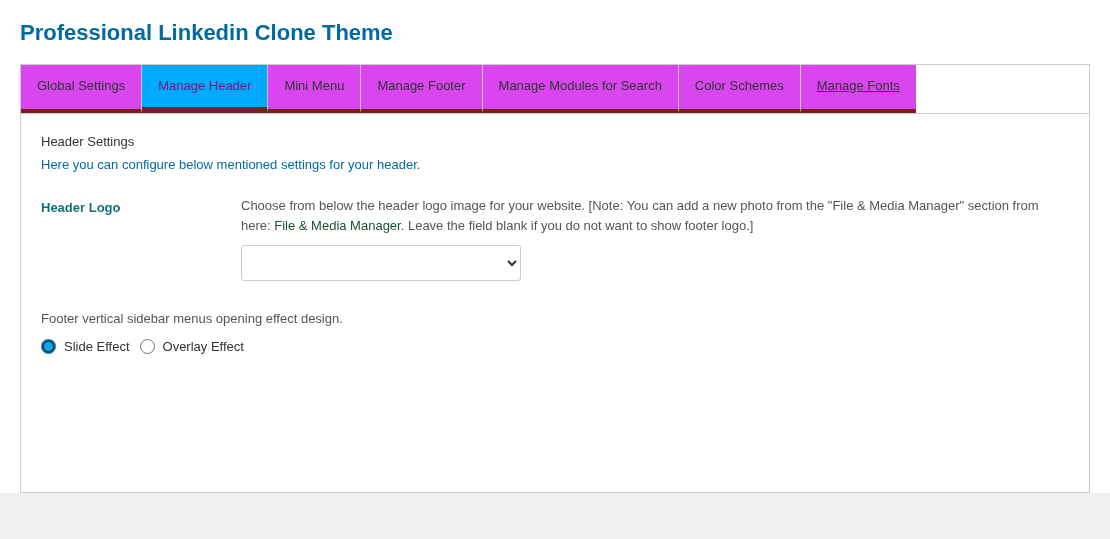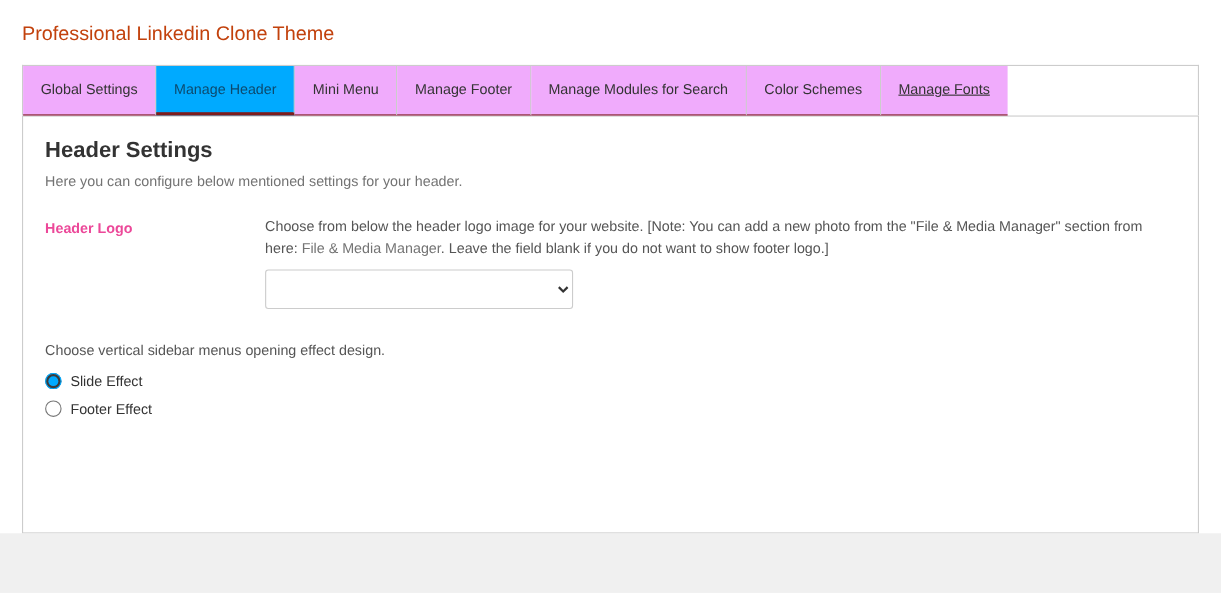--- a/index.html
+++ b/index.html
@@ -9,109 +9,108 @@
       background: #f0f0f0;
       color: #333;
     }
     .page-wrapper {
       background: #fff;
       max-width: 1110px;
       margin: 0 auto;
       padding: 20px 20px 0 20px;
     }
     .page-title {
-      font-size: 18px;
-      font-weight: normal;
-      color: #c2410c;
+      font-size: 22px;
+      font-weight: bold;
+      color: #0369a1;
       margin-bottom: 18px;
     }
     .tabs {
       display: flex;
       border: 1px solid #ccc;
       border-bottom: none;
       flex-wrap: nowrap;
     }
     .tab {
       padding: 12px 16px;
       border-right: 1px solid #ccc;
       cursor: pointer;
       white-space: nowrap;
       font-size: 13px;
       color: #333;
-      background: #f0abfc;
-      border-bottom: 1px solid #7f1d1d;
+      background: #d946ef;
+      border-bottom: 4px solid #7f1d1d;
       line-height: 1.4;
       text-align: center;
     }
     .tab:last-child {
       border-right: none;
       text-decoration: underline;
     }
     .tab.active {
       background: #00aaff;
-      color: #0c4a6e;
-      border-bottom: 3px solid #7f1d1d;
+      color: #701a75;
+      border-bottom: 6px solid #7f1d1d;
     }
     .content-area {
       border: 1px solid #ccc;
       padding: 20px;
       background: #fff;
       min-height: 380px;
     }
     .section-title {
-      font-size: 20px;
-      font-weight: bold;
+      font-size: 13px;
+      font-weight: normal;
       color: #333;
       margin-bottom: 8px;
     }
     .section-description {
-      color: #737373;
+      color: #0369a1;
       margin-bottom: 24px;
       font-size: 13px;
     }
     .setting-row {
       display: flex;
       margin-bottom: 28px;
       align-items: flex-start;
     }
     .setting-label {
       width: 200px;
       min-width: 180px;
       font-weight: bold;
       font-size: 13px;
-      color: #ec4899;
+      color: #0f766e;
       padding-top: 4px;
     }
     .setting-content {
       flex: 1;
     }
     .setting-description {
       font-size: 13px;
       color: #555;
       margin-bottom: 10px;
       line-height: 1.5;
     }
     .setting-description a {
-      color: #737373;
+      color: #14532d;
       text-decoration: none;
     }
     select.logo-select {
       width: 280px;
       height: 36px;
       border: 1px solid #ccc;
       border-radius: 3px;
       background: #fff;
       font-size: 13px;
       padding: 4px 8px;
       appearance: auto;
       color: #333;
     }
     .radio-group {
       display: flex;
-      flex-direction: column;
       gap: 10px;
       margin-top: 6px;
     }
     .radio-item {
       display: flex;
       align-items: center;
       gap: 8px;
       font-size: 13px;
       color: #333;
     }
@@ -148,27 +147,27 @@
           <span>Choose from below the header logo image for your website. [Note: You can add a new photo from the "File &amp; Media Manager" section from here: </span><a href="#">File &amp; Media Manager</a><span>. Leave the field blank if you do not want to show footer logo.]</span>
         </div>
         <select class="logo-select">
           <option value=""></option>
         </select>
       </div>
     </div>
 
     <div class="setting-row">
       <div class="setting-content">
-        <div class="setting-description">Choose vertical sidebar menus opening effect design.</div>
+        <div class="setting-description">Footer vertical sidebar menus opening effect design.</div>
         <div class="radio-group">
           <label class="radio-item">
             <input type="radio" name="sidebar_effect" value="slide" checked="" style="">
             <span>Slide Effect</span>
           </label>
           <label class="radio-item">
             <input type="radio" name="sidebar_effect" value="overlay" style="">
-            <span>Footer Effect</span>
+            <span>Overlay Effect</span>
           </label>
         </div>
       </div>
     </div>
   </div>
 </div>
 
 </body></html>

